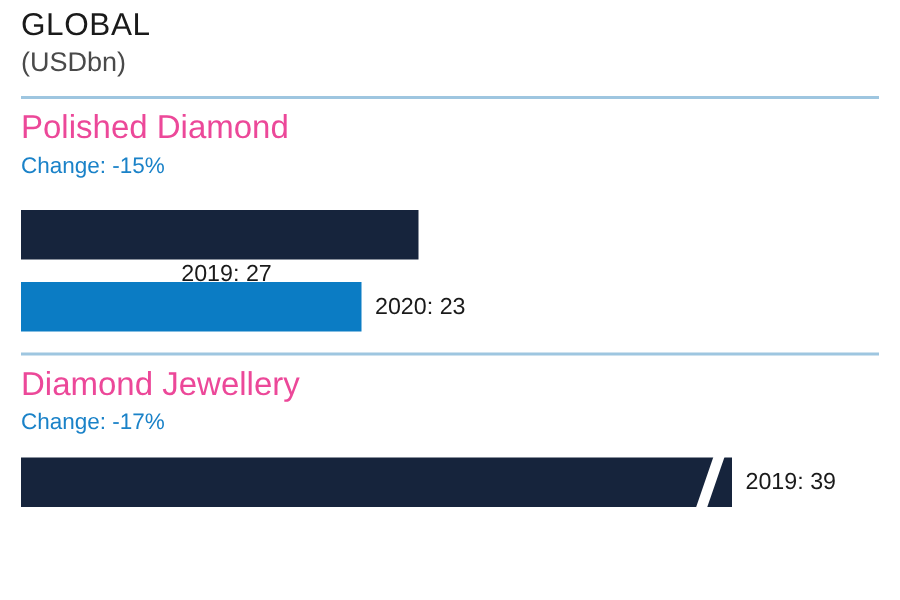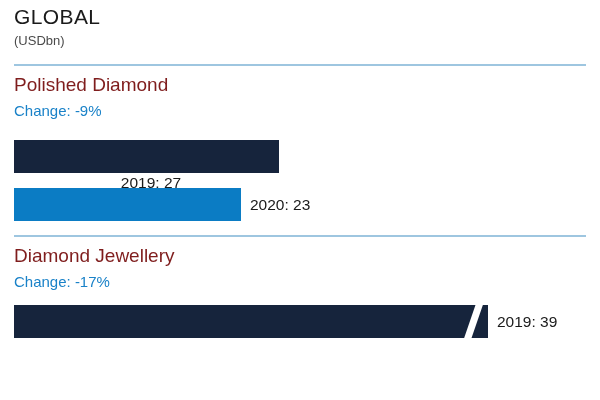--- a/index.html
+++ b/index.html
@@ -34,21 +34,21 @@
   .chart-title {
     font-size: 21px;
     font-weight: 400;
     color: #1a1a1a;
     letter-spacing: 0.4px;
     line-height: 26px;
     margin: 0;
     white-space: nowrap;
   }
   .chart-subtitle {
-    font-size: 13px;
+    font-size: 18px;
     font-weight: 400;
     color: #4a4a4a;
     line-height: 18px;
     margin: 2px 0 0 0;
     white-space: nowrap;
   }
 
   
   .divider {
     position: absolute;
@@ -63,23 +63,23 @@
   
   .section-block {
     position: absolute;
     left: 14px;
     width: 572px;
   }
   #section-polished-diamond { top: 74px; }
   #section-diamond-jewellery { top: 245px; }
 
   .section-name {
-    font-size: 19px;
+    font-size: 22px;
     font-weight: 400;
-    color: #7f1d1d;
+    color: #ec4899;
     line-height: 22px;
     margin: 0;
     white-space: nowrap;
   }
   .section-change {
     font-size: 15px;
     font-weight: 400;
     color: #1A82C8;
     line-height: 21px;
     margin: 4px 0 0 0;
@@ -141,21 +141,21 @@
 
   <div class="header-block">
     <div class="chart-title">GLOBAL</div>
     <div class="chart-subtitle">(USDbn)</div>
   </div>
 
   <div class="divider" id="divider-1" style="background: rgb(158, 198, 224);"></div>
 
   <div class="section-block" id="section-polished-diamond">
     <div class="section-name">Polished Diamond</div>
-    <div class="section-change" style="color: rgb(26, 130, 200);">Change: -9%</div>
+    <div class="section-change" style="color: rgb(26, 130, 200);">Change: -15%</div>
   </div>
 
   <div class="bar-row" id="bar-row-pd-2019">
     <div class="bar navy" id="bar-pd-2019" style="width: 265px; background: rgb(22, 36, 60);"></div>
     <div class="bar-label">2019: 27</div>
   </div>
 
   <div class="bar-row" id="bar-row-pd-2020">
     <div class="bar blue" id="bar-pd-2020" style="width: 227px; background: rgb(11, 124, 196);"></div>
     <div class="bar-label">2020: 23</div>

